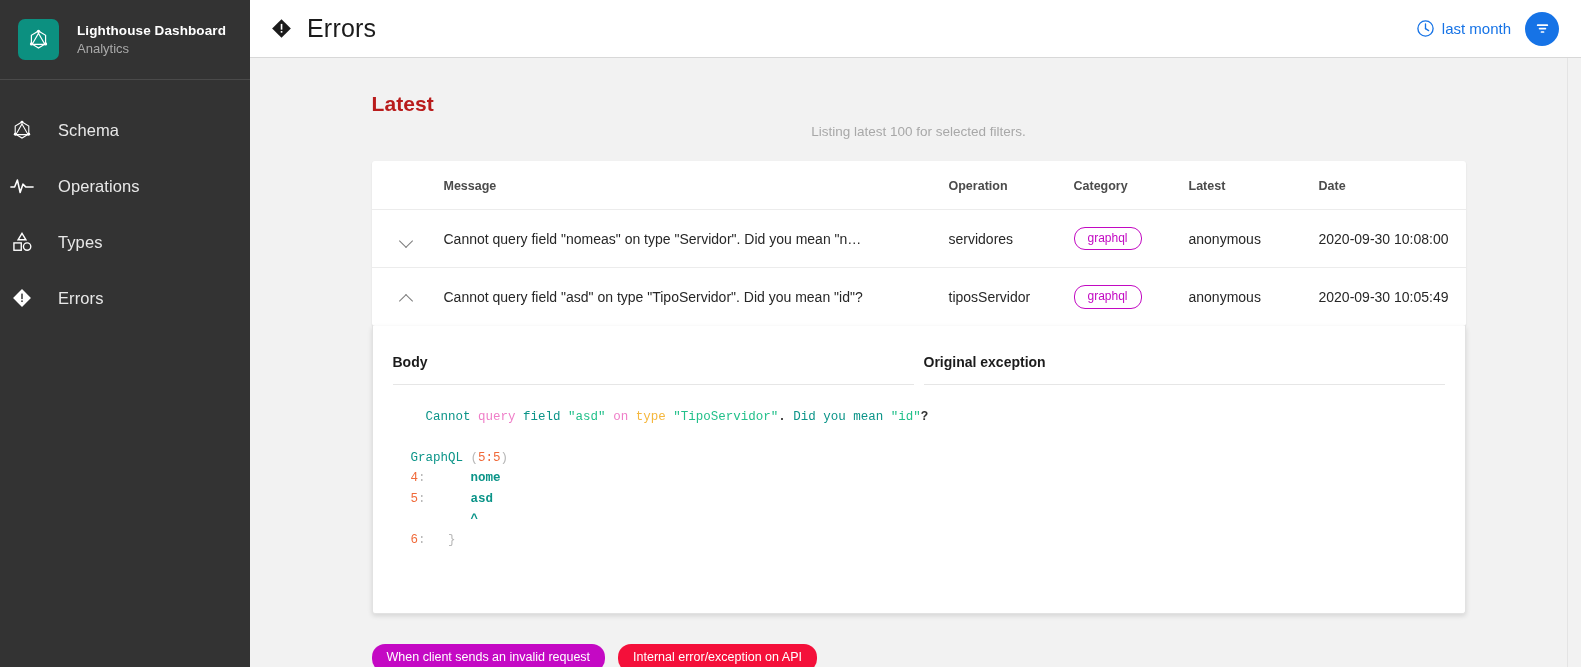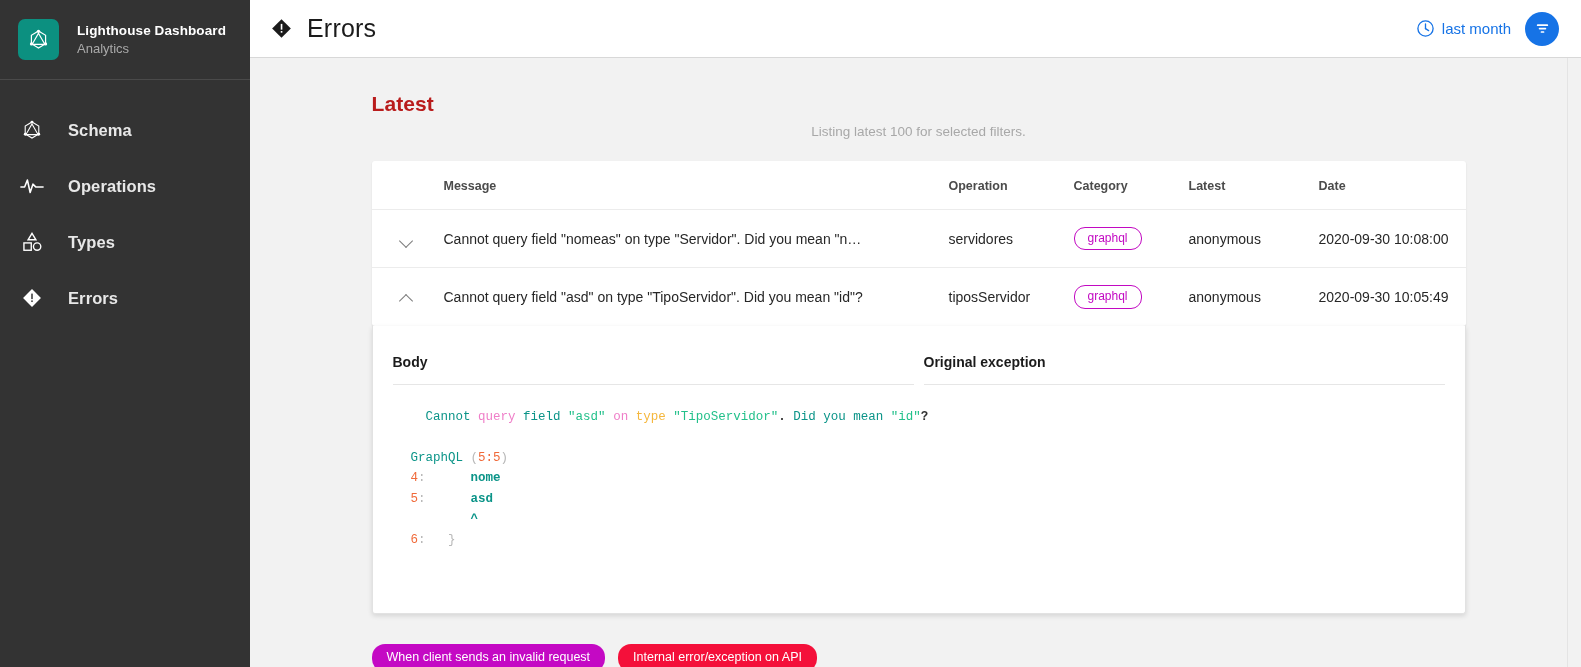--- a/index.html
+++ b/index.html
@@ -72,23 +72,21 @@
   .nav {
     padding-top: 22px;
     display: flex;
     flex-direction: column;
   }
 
   .nav-item {
     height: 56px;
     display: flex;
     align-items: center;
-    padding-left: 10px;
     cursor: pointer;
-    font-weight: bold;
   }
 
   .nav-icon {
     width: 44px;
     min-width: 44px;
     display: flex;
     align-items: center;
     justify-content: center;
   }
 

